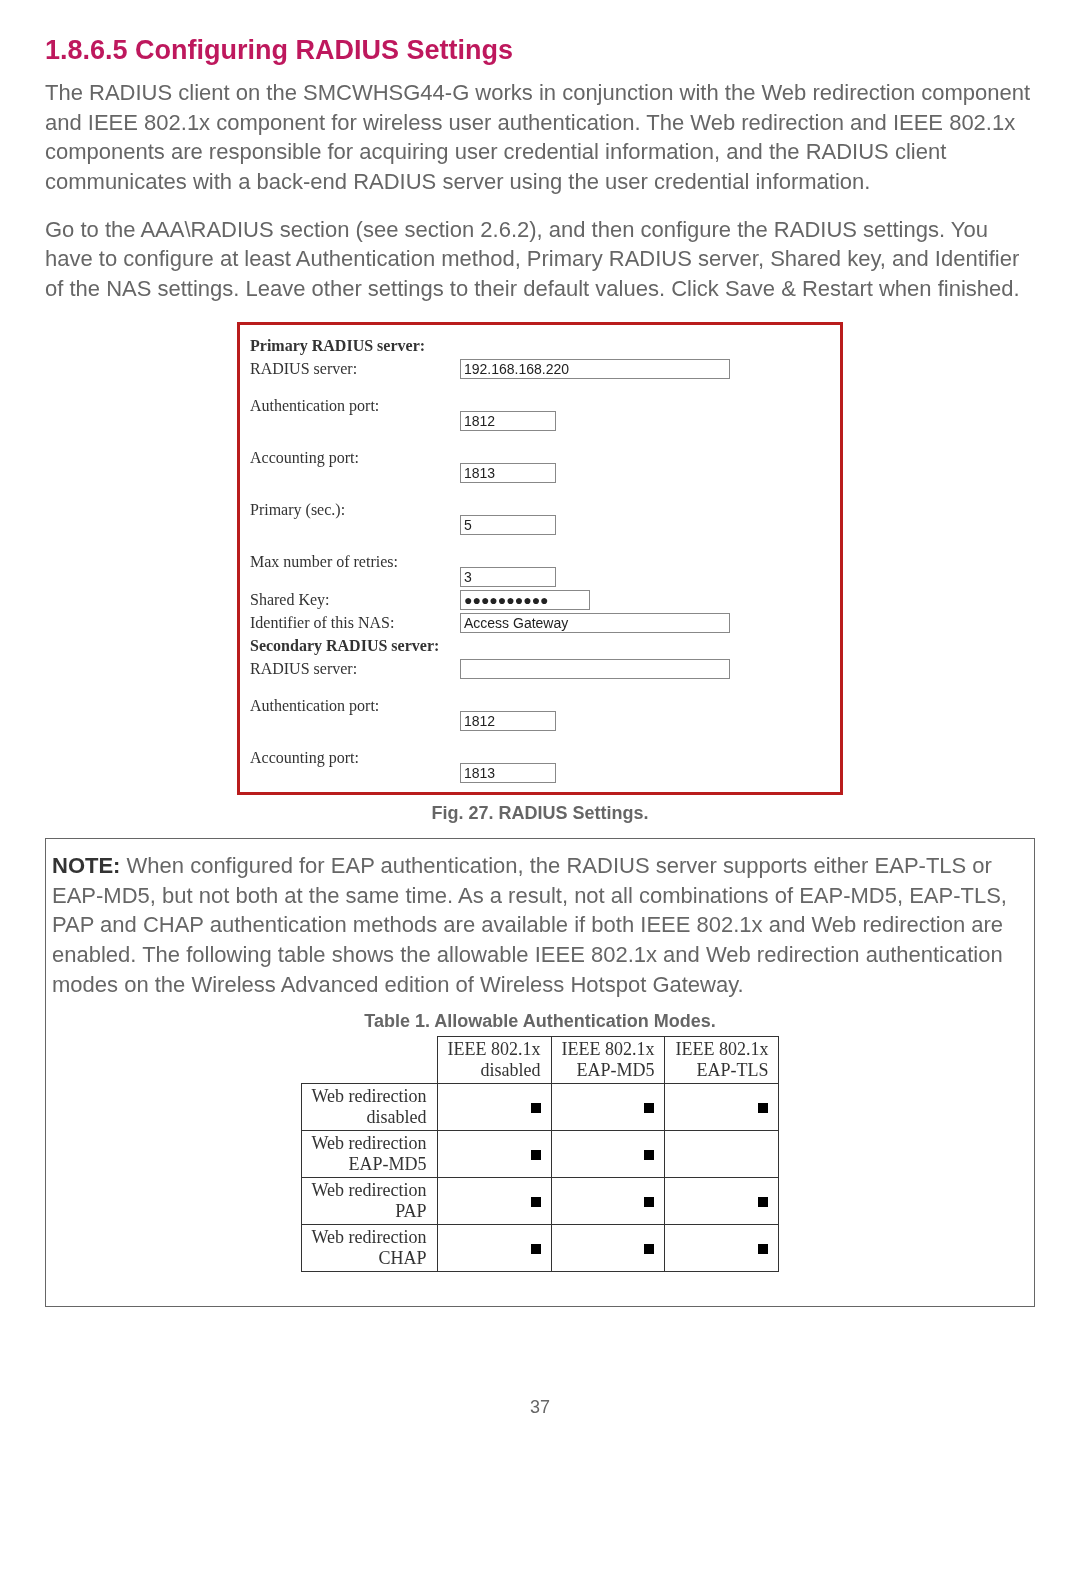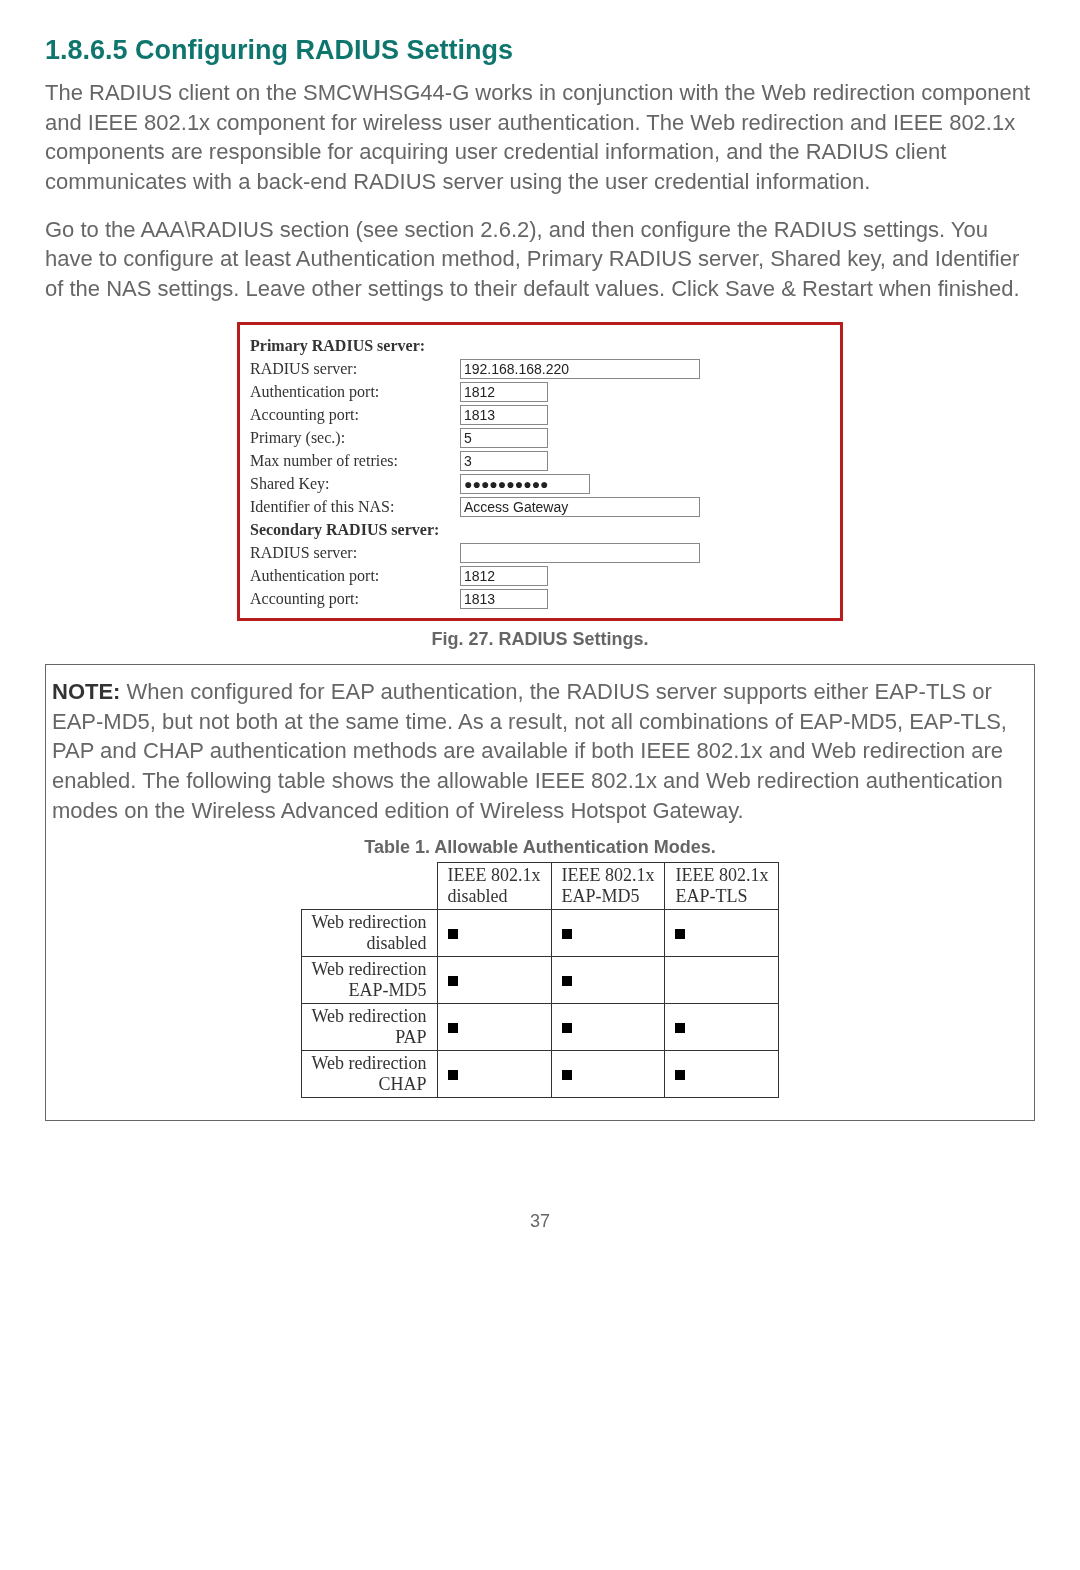--- a/index.html
+++ b/index.html
@@ -4,21 +4,21 @@
 <style>
   body {
     font-family: Arial, Helvetica, sans-serif;
     margin: 0;
     padding: 35px 45px;
     color: #555;
     width: 1080px;
     box-sizing: border-box;
   }
   h2 {
-    color: #0f766e;
+    color: #be185d;
     font-size: 27px;
     font-weight: bold;
     margin: 0 0 12px 0;
   }
   p {
     font-size: 22px;
     line-height: 1.35;
     margin: 0 0 18px 0;
     color: #666;
   }
@@ -45,22 +45,22 @@
   }
   .fig-input {
     border: 1px solid #888;
     background: #fff;
     font-family: Arial, sans-serif;
     font-size: 14px;
     padding: 1px 3px;
     color: #222;
     box-sizing: border-box;
   }
-  .w-long { width: 240px; }
-  .w-short { width: 88px; }
+  .w-long { width: 270px; }
+  .w-short { width: 96px; margin-top: 29px; }
   .w-med { width: 130px; }
   .caption {
     text-align: center;
     font-size: 18px;
     color: #666;
     margin: 8px 0 14px 0;
     font-weight: 600;
   }
   .note-box {
     border: 1px solid #333;
@@ -73,39 +73,39 @@
   .auth-table {
     border-collapse: collapse;
     margin: 4px auto 0 auto;
     font-family: "Times New Roman", serif;
     font-size: 18px;
     color: #333;
   }
   .auth-table td, .auth-table th {
     border: 1px solid #333;
     padding: 2px 10px;
-    text-align: left;
+    text-align: right;
     font-weight: normal;
   }
   .auth-table .row-hdr { text-align: right; }
   .sq {
     display: inline-block;
     width: 10px;
     height: 10px;
     background: #000;
   }
   .page-num {
     text-align: center;
     font-size: 18px;
     color: #666;
     margin-top: 90px;
   }
   .outer-frame {
     border: 1px solid #666;
-    padding: 8px 0 22px 0;
+    padding: 8px 0 34px 0;
     margin-top: 6px;
   }
 </style>
 </head>
 <body>
 
 <h2>1.8.6.5 Configuring RADIUS Settings</h2>
 
 <p>The RADIUS client on the SMCWHSG44-G works in conjunction with the Web redirection component and IEEE 802.1x component for wireless user authentication. The Web redirection and IEEE 802.1x components are responsible for acquiring user credential information, and the RADIUS client communicates with a back-end RADIUS server using the user credential information.</p>
 <p>Go to the AAA\RADIUS section (see section 2.6.2), and then configure the RADIUS settings. You have to configure at least Authentication method, Primary RADIUS server, Shared key, and Identifier of the NAS settings. Leave other settings to their default values. Click Save &amp; Restart when finished.</p>

